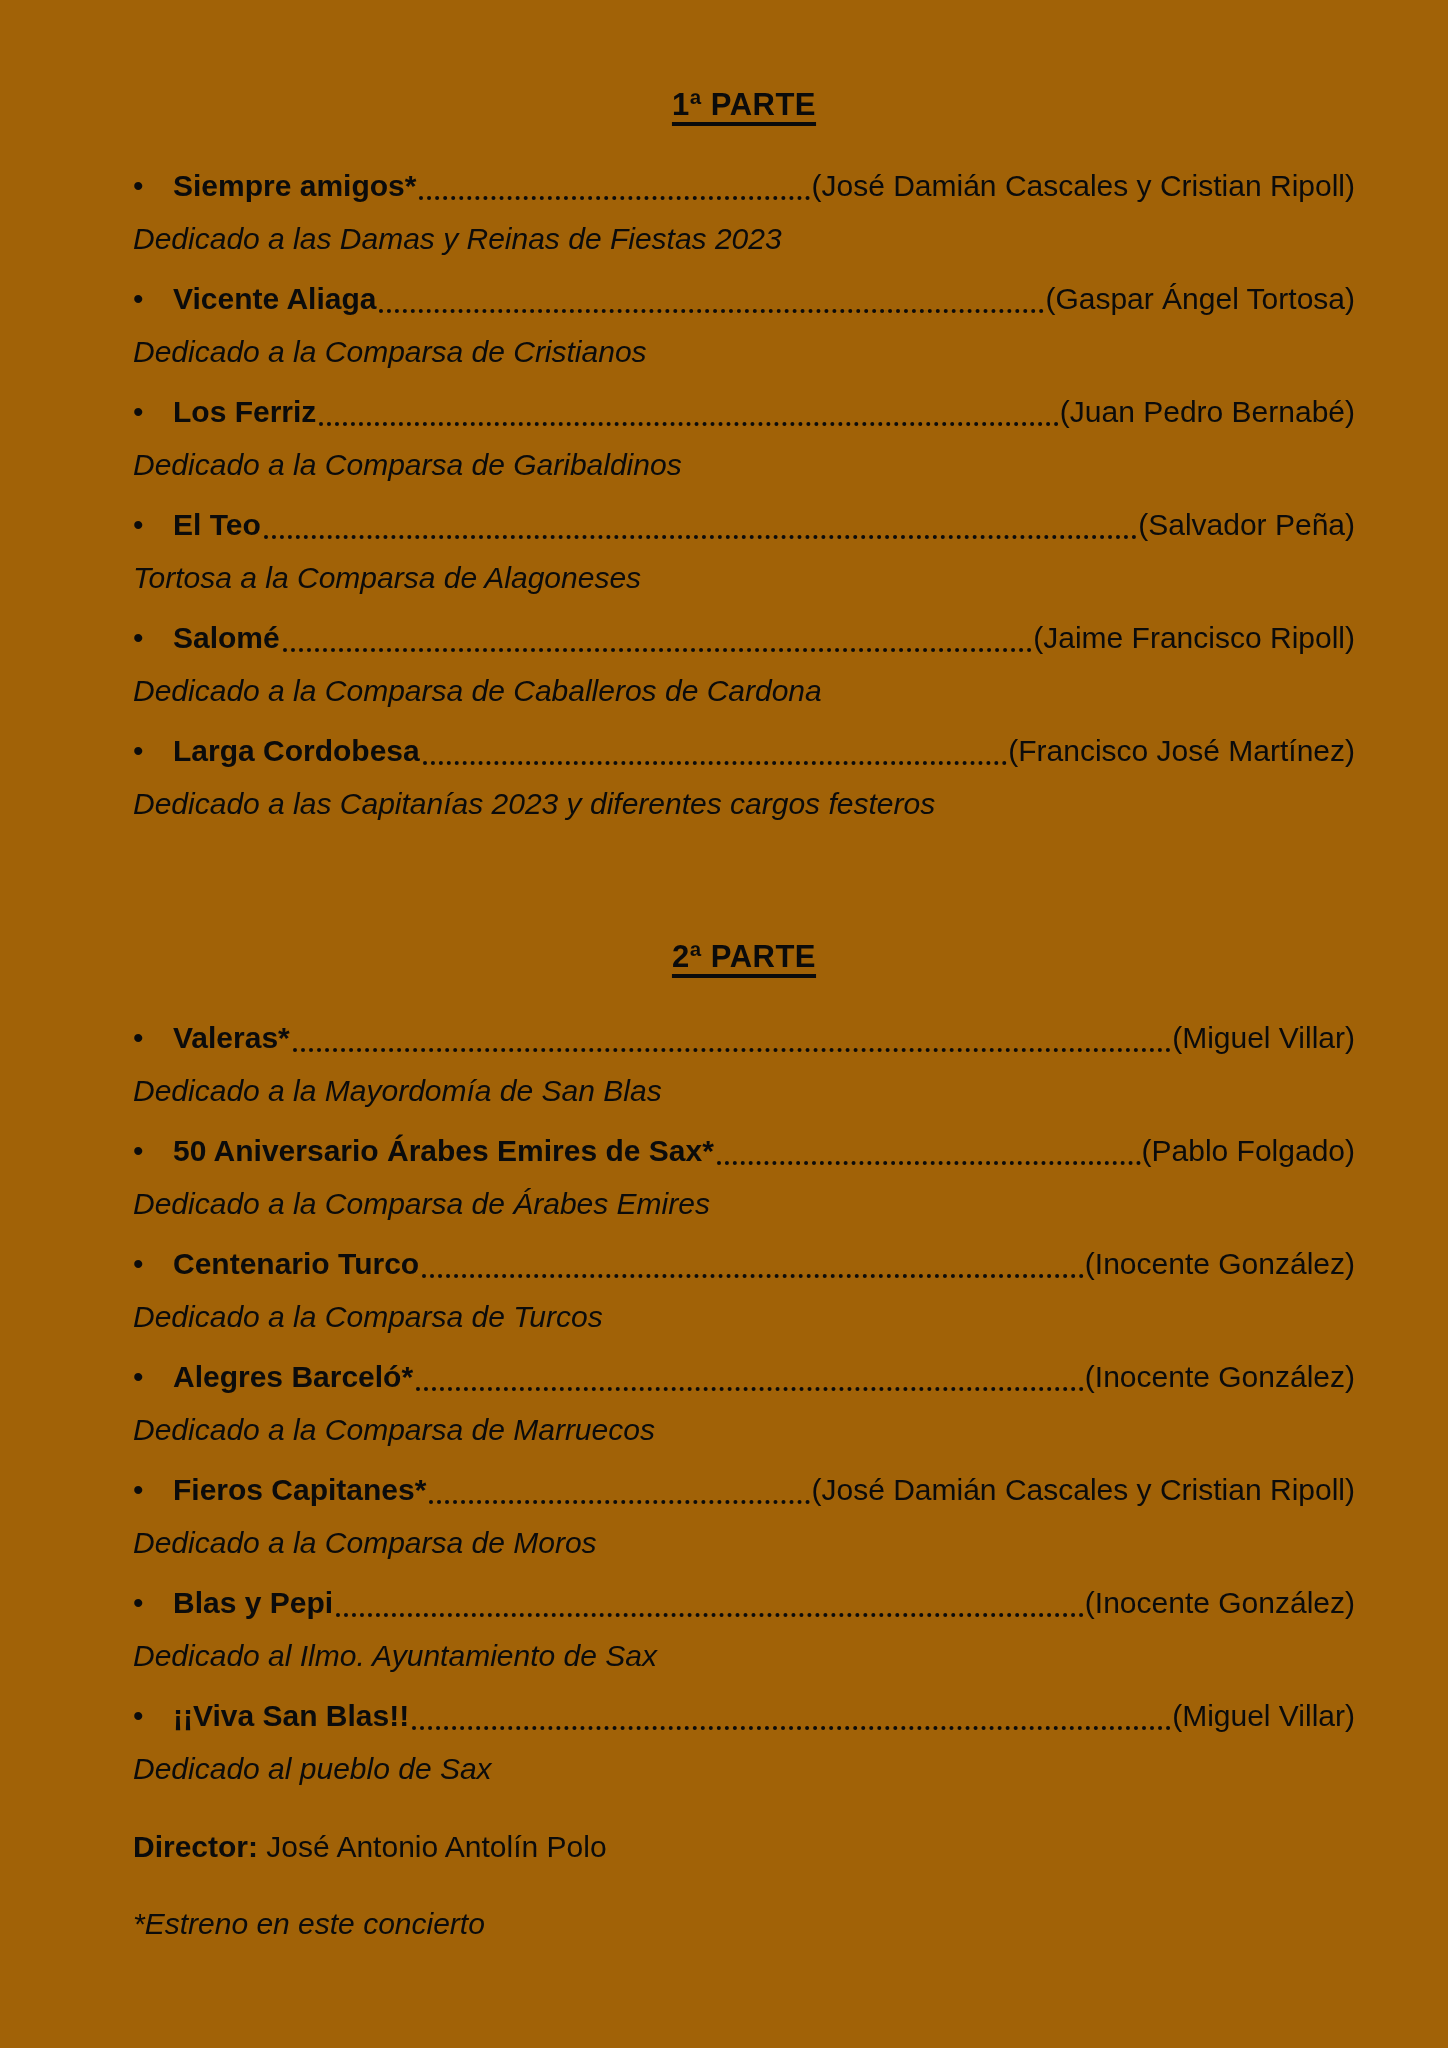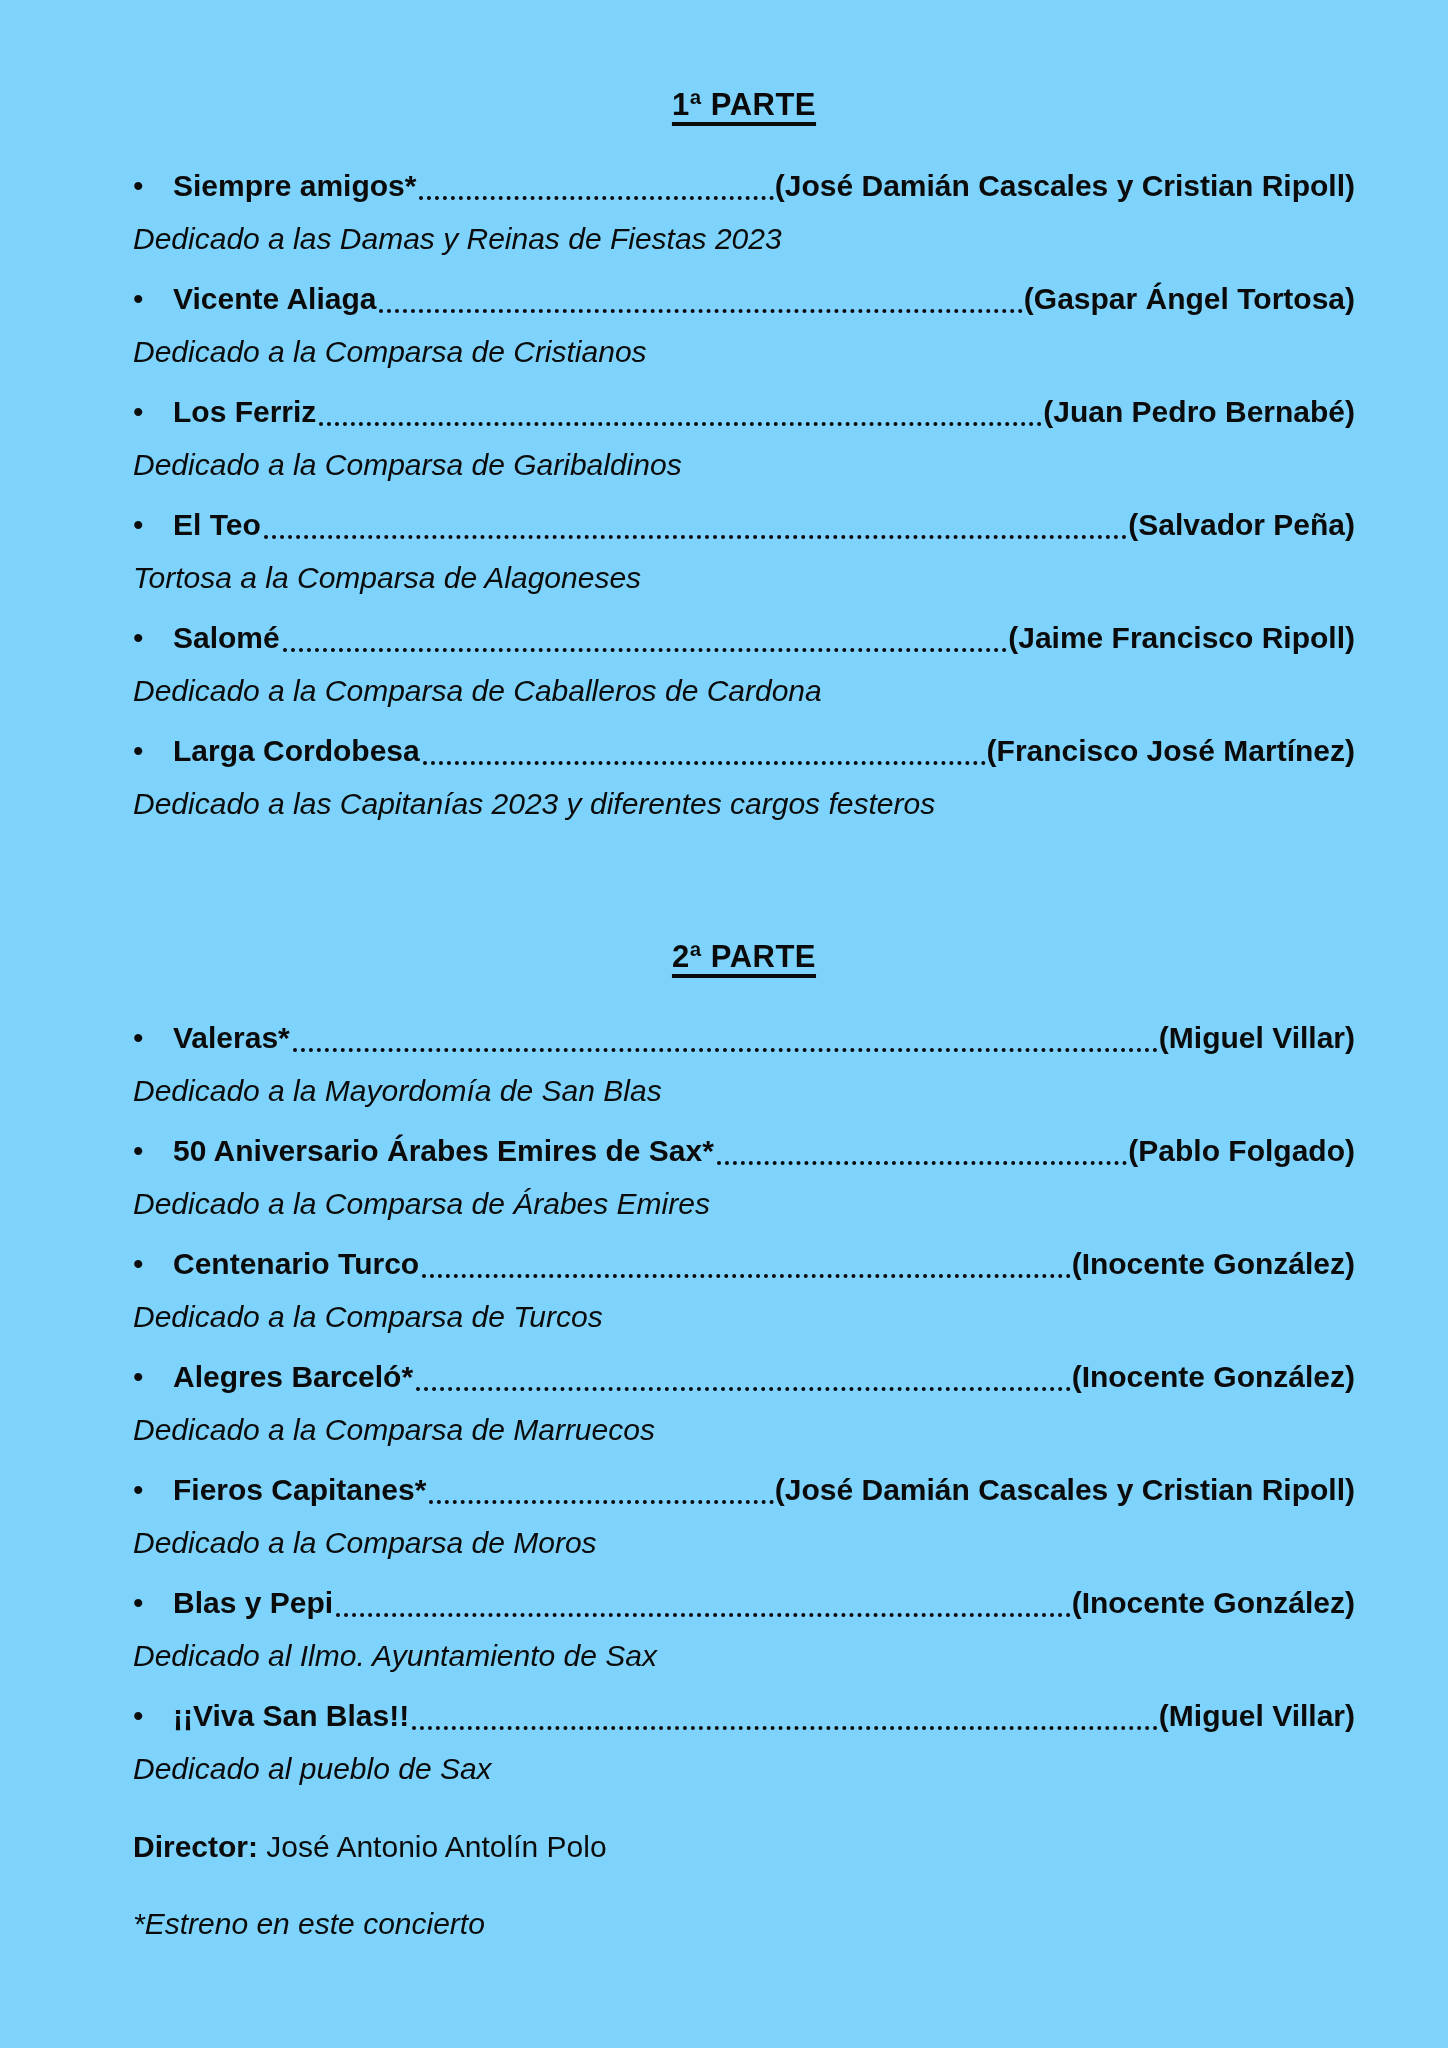--- a/index.html
+++ b/index.html
@@ -1,21 +1,21 @@
 <!DOCTYPE html>
 <html lang="es"><head>
 <meta charset="utf-8">
 <style>
   * { margin: 0; padding: 0; box-sizing: border-box; }
   html, body { background: #ffffff; }
   .page {
     position: relative;
     width: 1448px;
     height: 2048px;
-    background: #7dd3fc;
+    background: #a16207;
     color: #0b0b0b;
     font-family: "Liberation Sans", "DejaVu Sans", sans-serif;
     font-size: 30px;
     overflow: hidden;
   }
   .content {
     padding: 78px 93px 0 133px; 
   }
   .part-heading {
     text-align: center;
@@ -47,21 +47,21 @@
   }
   .leader {
     flex: 1 1 auto;
     min-width: 18px;
     align-self: flex-end;
     margin: 0 1px 12px 3px;
     border-bottom: 4px dotted #0b0b0b;
   }
   .composer {
     flex: 0 0 auto;
-    font-weight: bold;
+    font-weight: normal;
   }
   .dedication {
     font-style: italic;
     line-height: 53px;
     margin-bottom: 7px;
   }
   .director-line {
     margin-top: 25px;
     line-height: 53px;
   }

